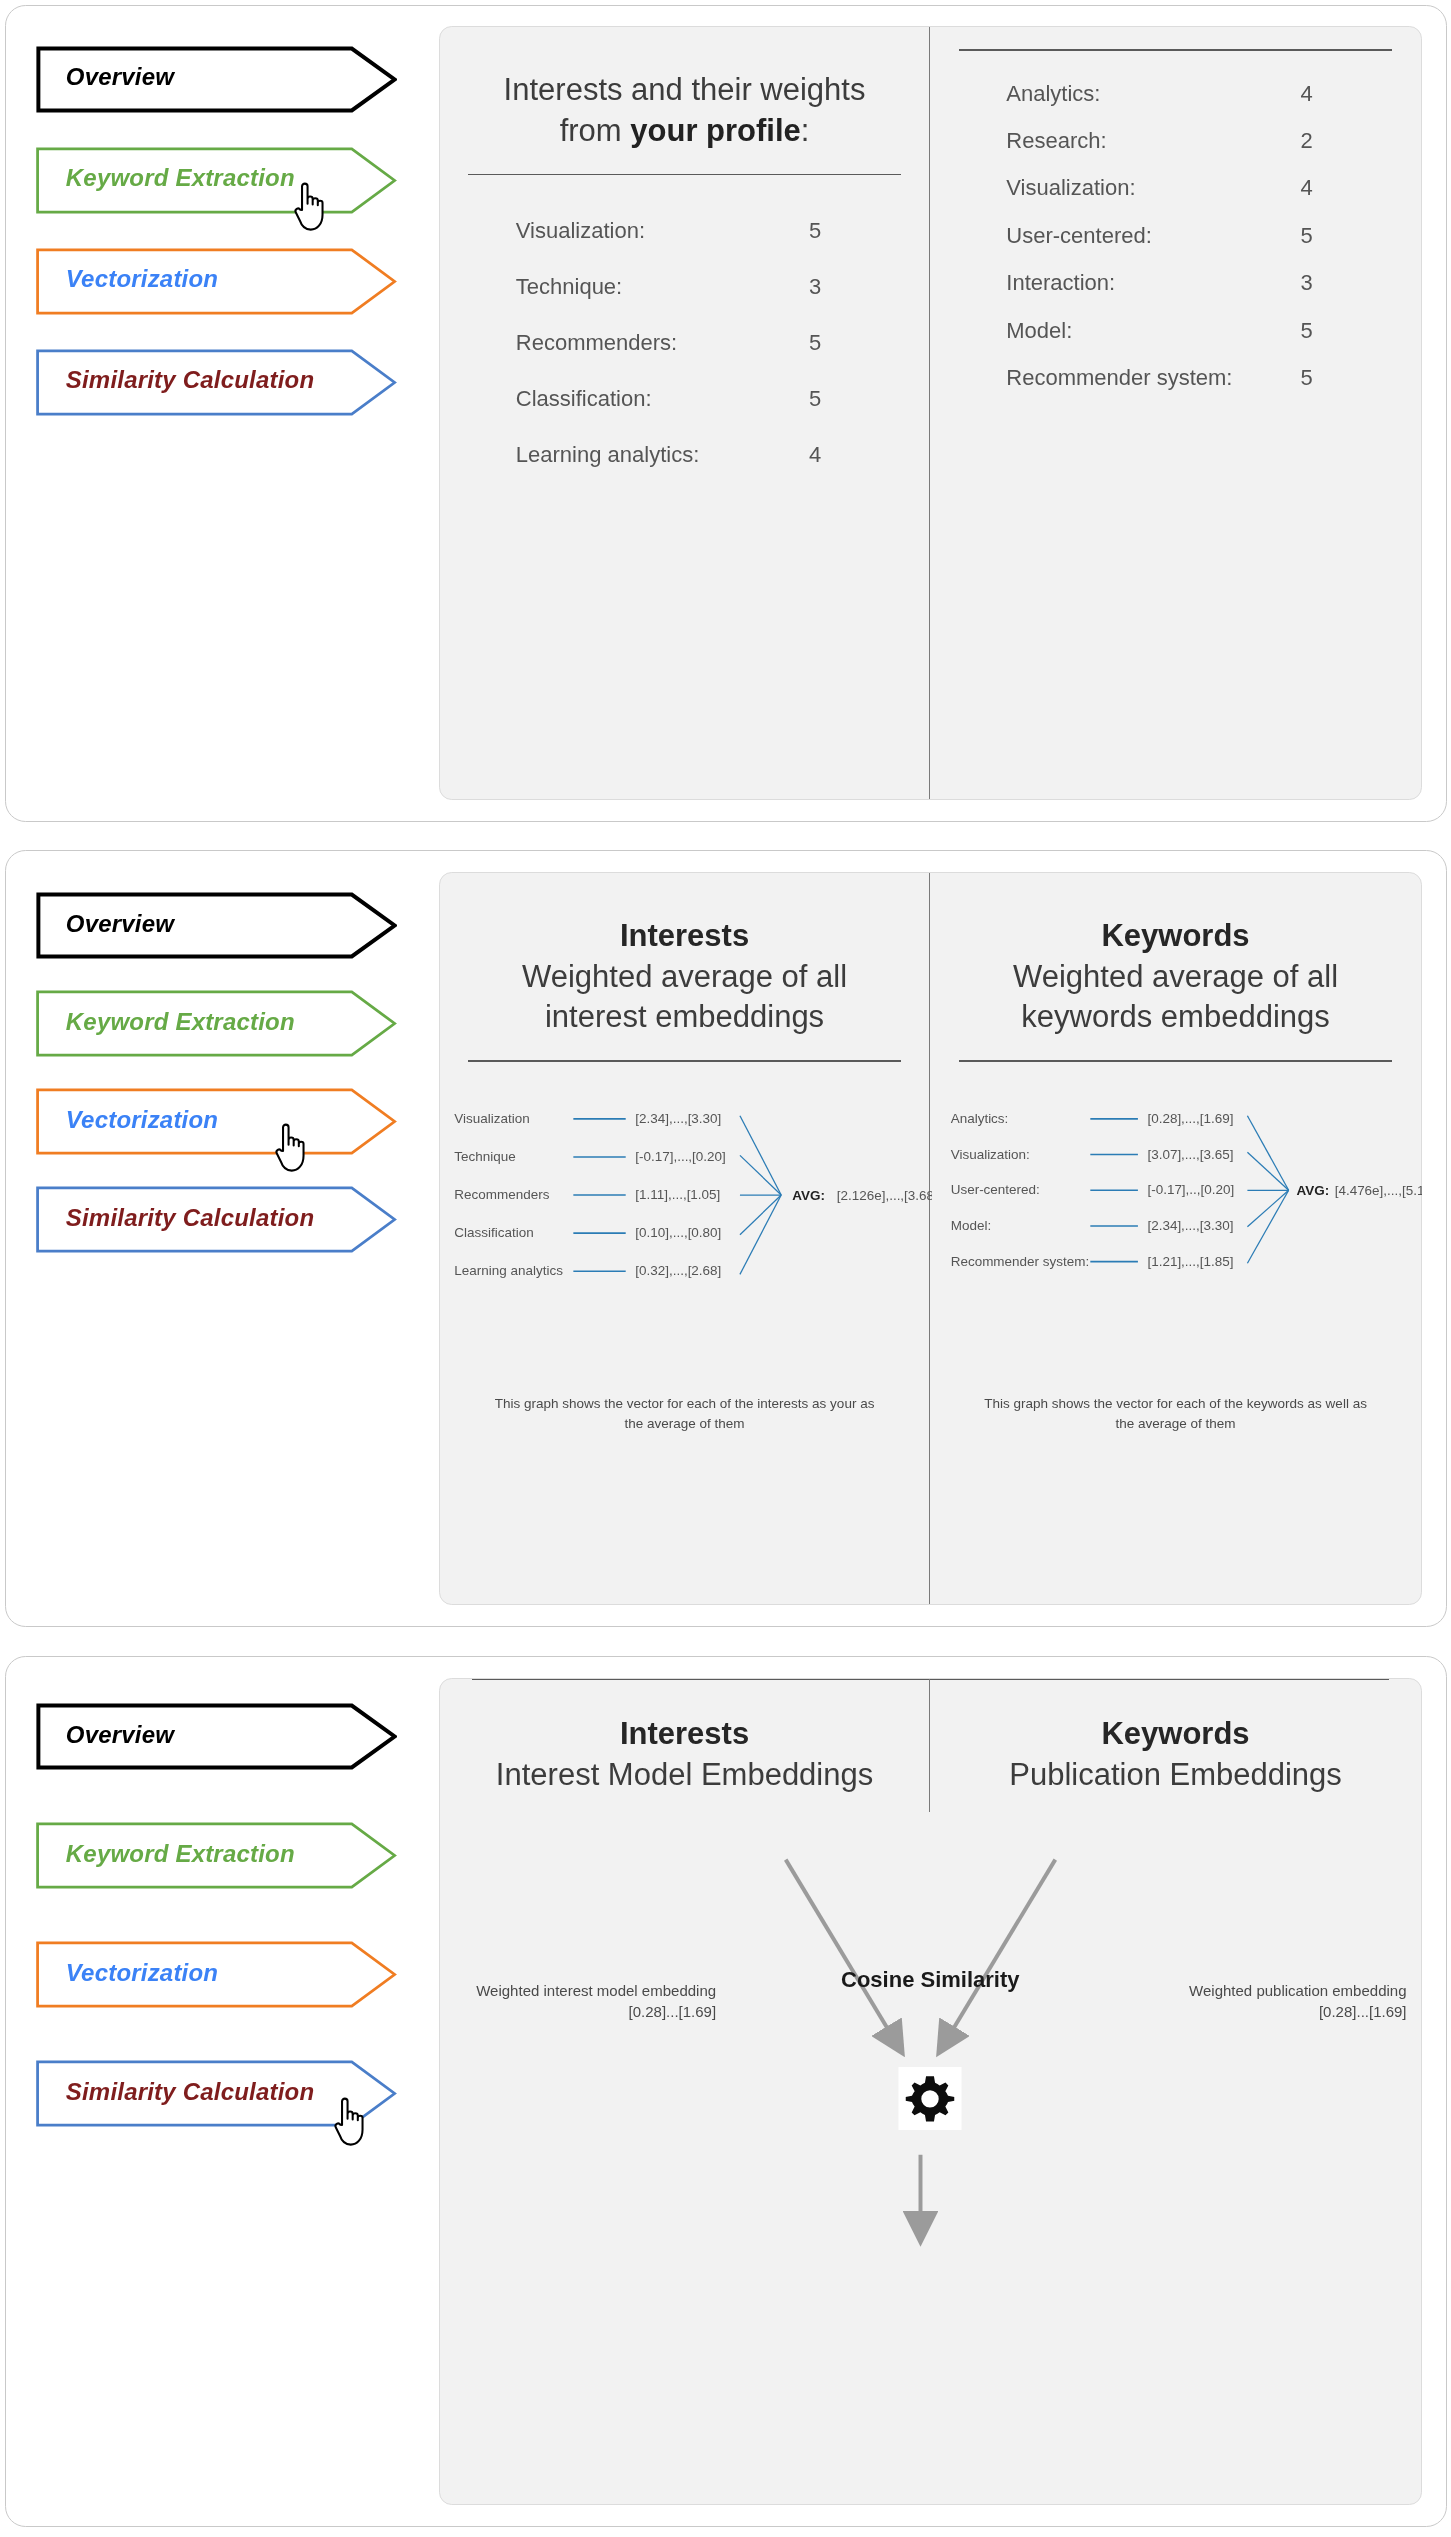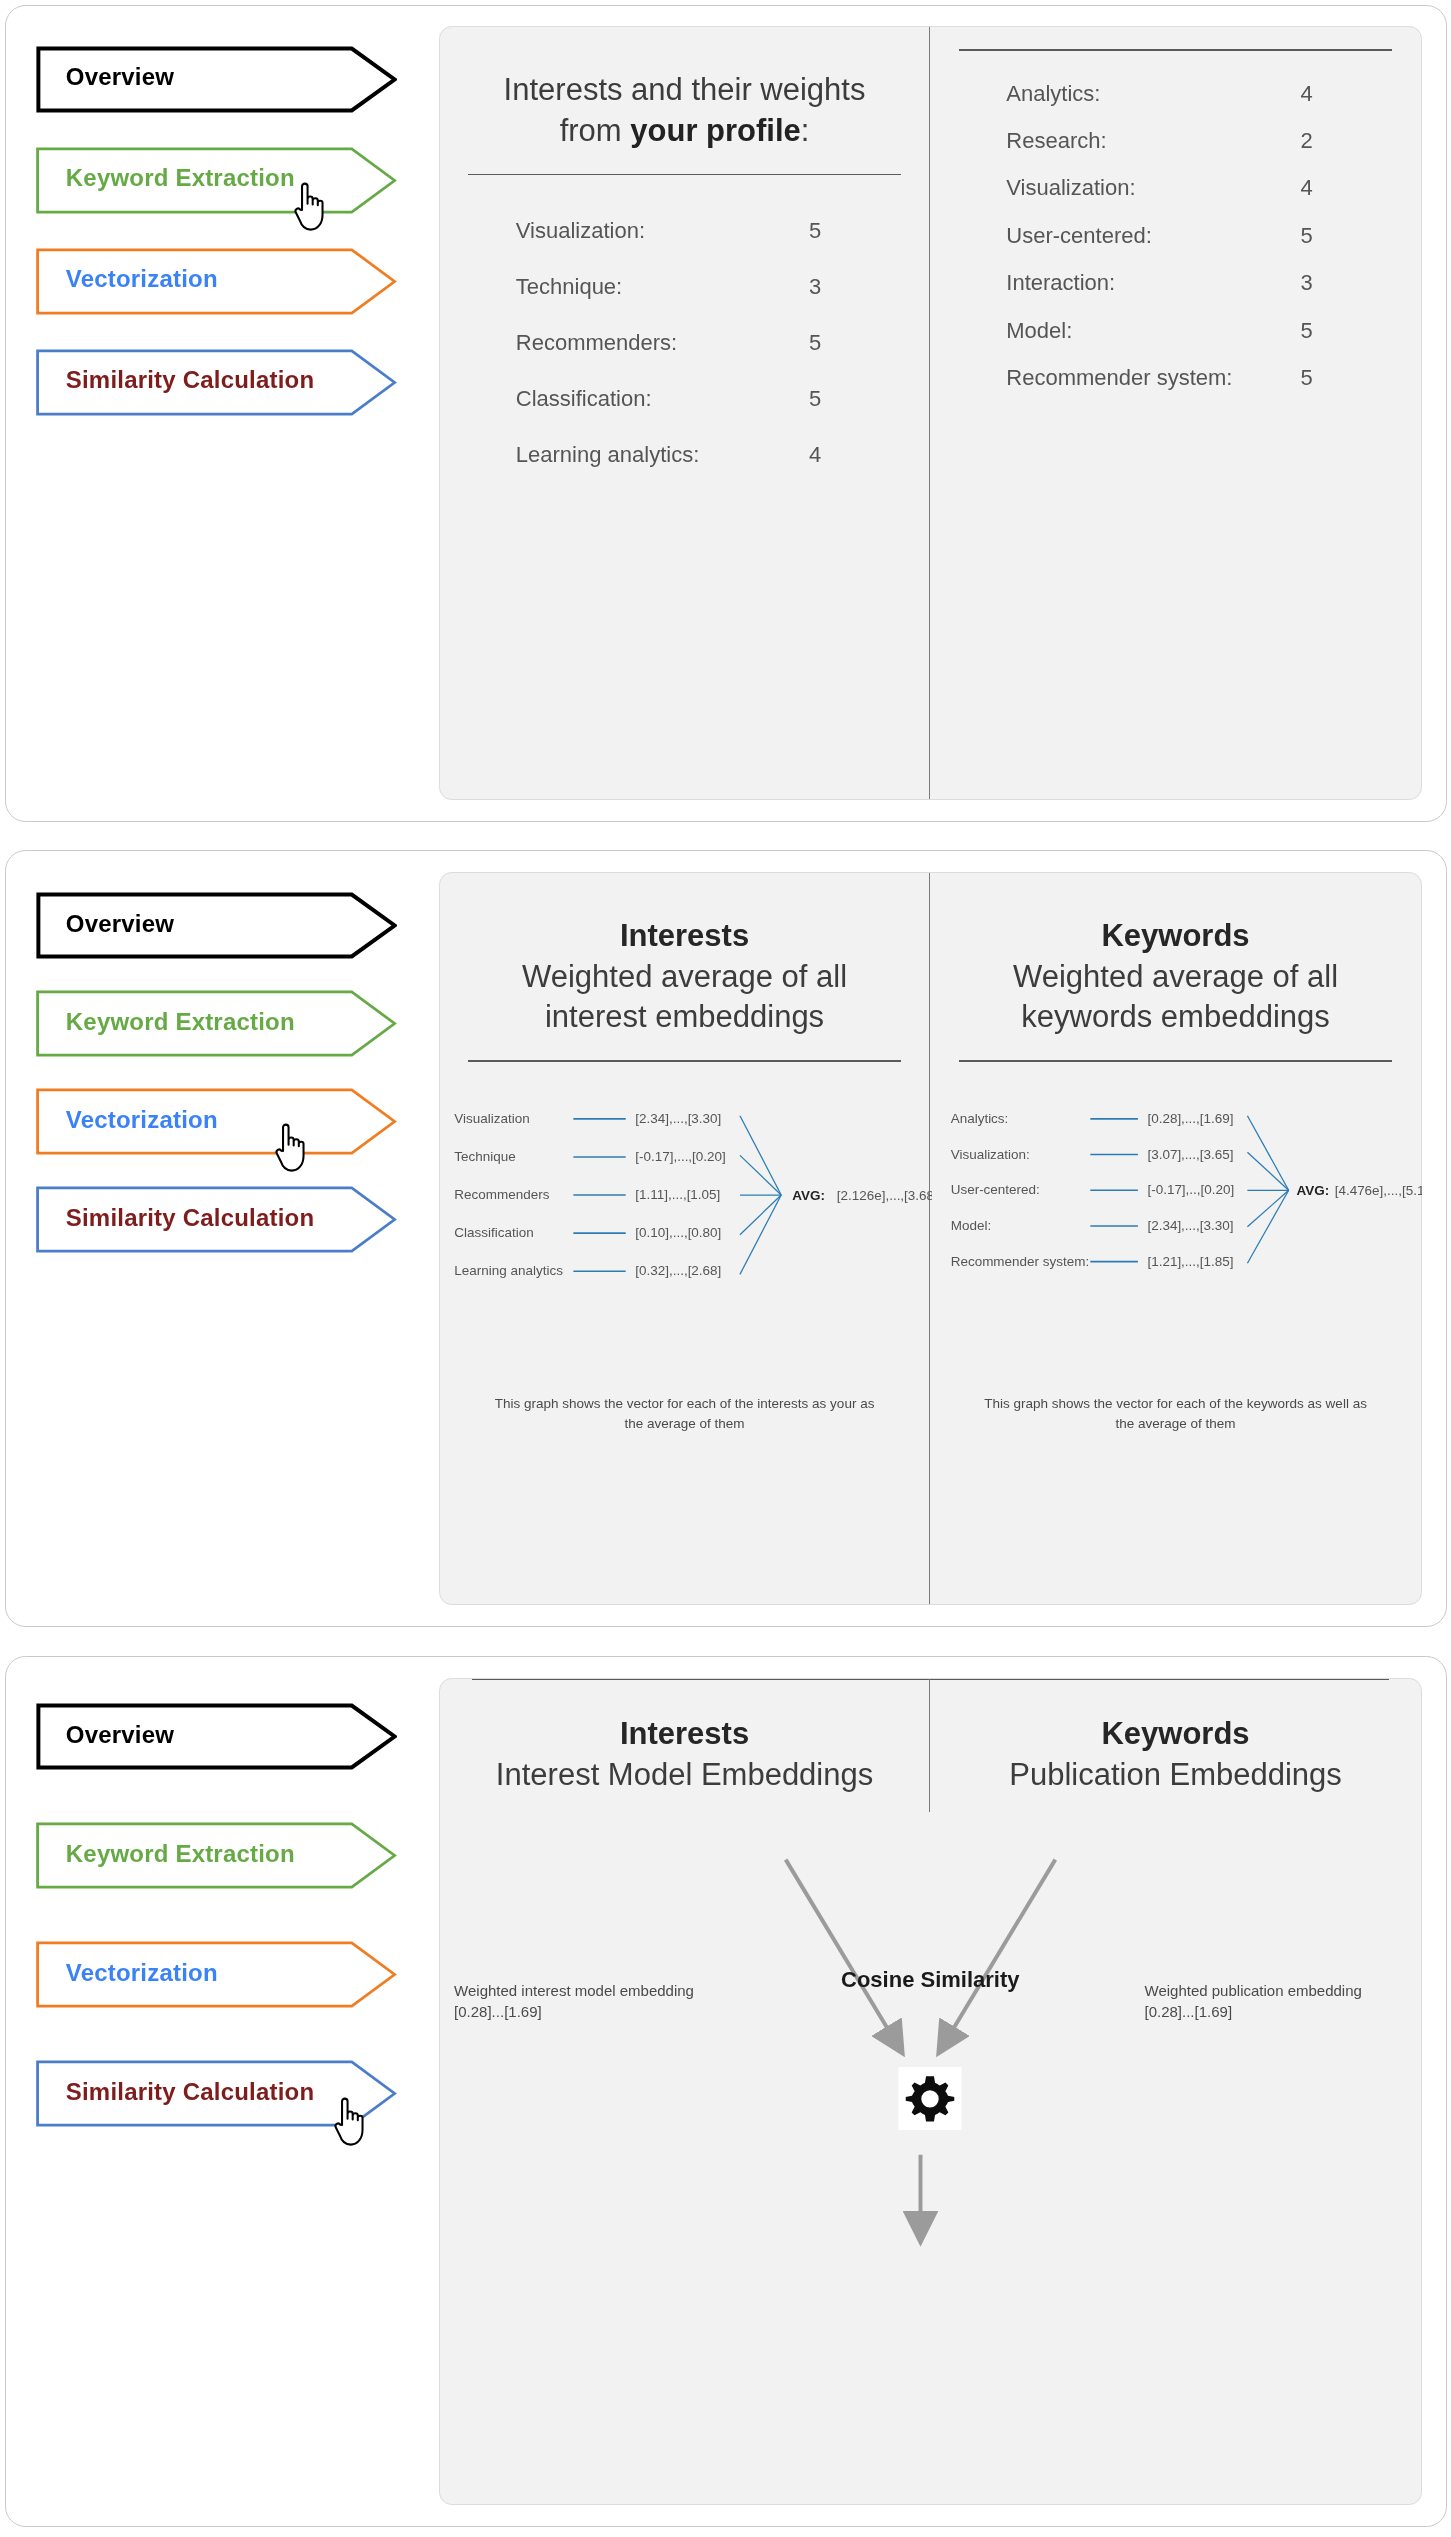--- a/index.html
+++ b/index.html
@@ -45,20 +45,21 @@
     width: 373px;
   }
   .nav-item {
     position: relative;
     width: 361px;
     height: 63px;
     display: flex;
     align-items: center;
     margin-bottom: 0;
     cursor: pointer;
+    font-style: italic;
   }
   .nav-shape {
     position: absolute;
     inset: 0;
     width: 361px;
     height: 67px;
   }
   .nav-label {
     position: relative;
     z-index: 2;
@@ -165,21 +166,21 @@
     top: 155px;
     text-align: center;
     font-size: 22px;
     font-weight: bold;
     color: #1a1a1a;
   }
   .side-note {
     position: absolute;
     font-size: 15px;
     color: #4a4a4a;
-    text-align: left;
+    text-align: right;
     line-height: 1.45;
     width: 262px;
   }
   #note-left  { left: 14.3px;  top: 168px; }
   #note-right { right: 14.3px; top: 168px; }
   .gear-box {
     position: absolute;
     left: 50%;
     transform: translateX(-50%);
     top: 255px;

